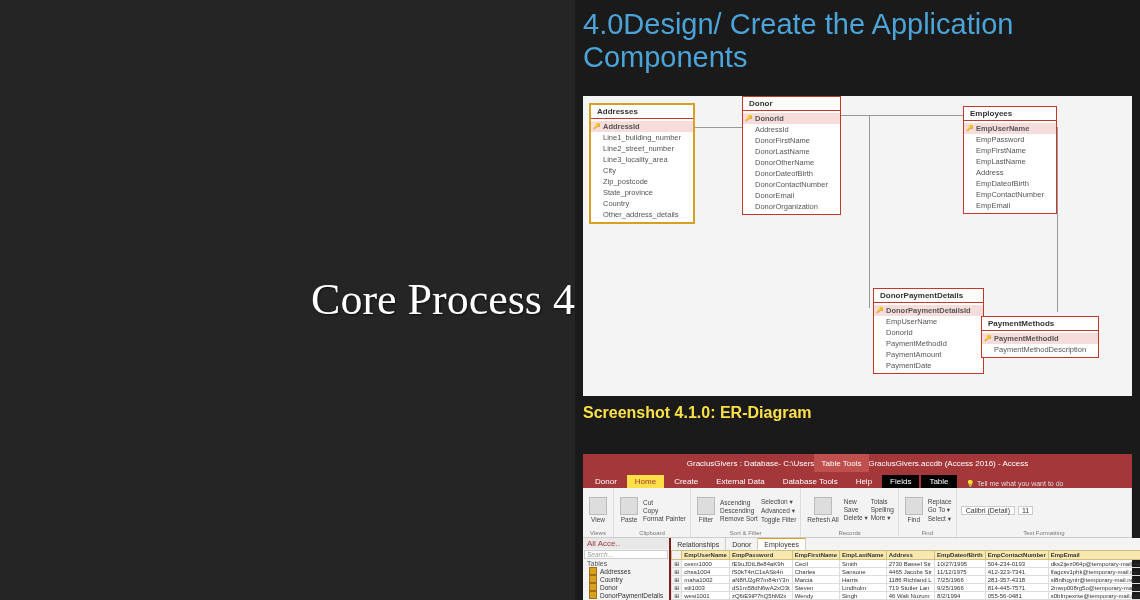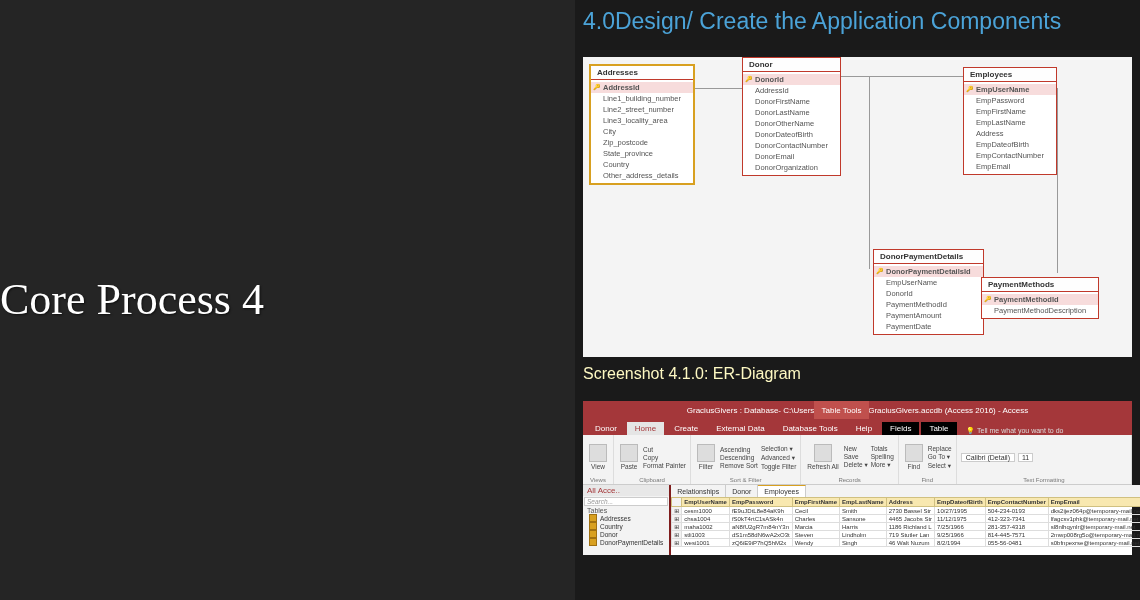--- a/index.html
+++ b/index.html
@@ -11,42 +11,42 @@
     overflow: hidden;
     display: flex;
   }
   .left-panel {
     width: 575px;
     height: 600px;
     background: #252525;
     display: flex;
     flex-direction: column;
     justify-content: center;
-    align-items: flex-start;
+    align-items: flex-end;
     color: #fff;
   }
   .left-panel .title-main {
     font-family: "Times New Roman", serif;
     font-size: 44px;
     font-weight: 400;
     text-align: center;
     line-height: 1.6;
     text-shadow: 1px 1px 2px rgba(0,0,0,0.6);
   }
   .right-panel {
     width: 565px;
     height: 600px;
     background: #1a1a1a;
     color: #fff;
     padding: 8px 8px 0 8px;
     overflow: hidden;
   }
   .section-heading {
     color: #4ba3d8;
-    font-size: 23px;
+    font-size: 29px;
     font-weight: 300;
     margin-bottom: 22px;
   }
   .subsection-heading {
     color: #4ba3d8;
     font-size: 18px;
     font-weight: 300;
     margin-bottom: 6px;
   }
   
@@ -89,24 +89,25 @@
     content: "🔑";
     font-size: 6px;
     position: absolute;
     left: 2px;
   }
   .er-line {
     position: absolute;
     background: #999;
   }
   .caption {
-    color: #fef9c3;
+    color: #fde047;
     font-size: 16px;
     margin-top: 8px;
-    margin-bottom: 18px;
+    margin-bottom: 32px;
+    font-weight: bold;
   }
   
   .access-shot {
     width: 100%;
     height: 154px;
     background: #fff;
     font-size: 7px;
     color: #333;
     position: relative;
   }
@@ -136,21 +137,21 @@
     align-items: flex-end;
     padding-left: 4px;
     gap: 2px;
     color: #fff;
     font-size: 8px;
   }
   .access-ribbon-tabs .tab {
     padding: 2px 8px;
   }
   .access-ribbon-tabs .tab.active {
-    background: #e5e5e5;
+    background: #fde047;
     color: #a4373a;
   }
   .access-ribbon-tabs .tab.tool {
     background: #000000;
   }
   .access-ribbon-tabs .tell-me {
     margin-left: 8px;
     color: #ddd;
     font-size: 7px;
   }

